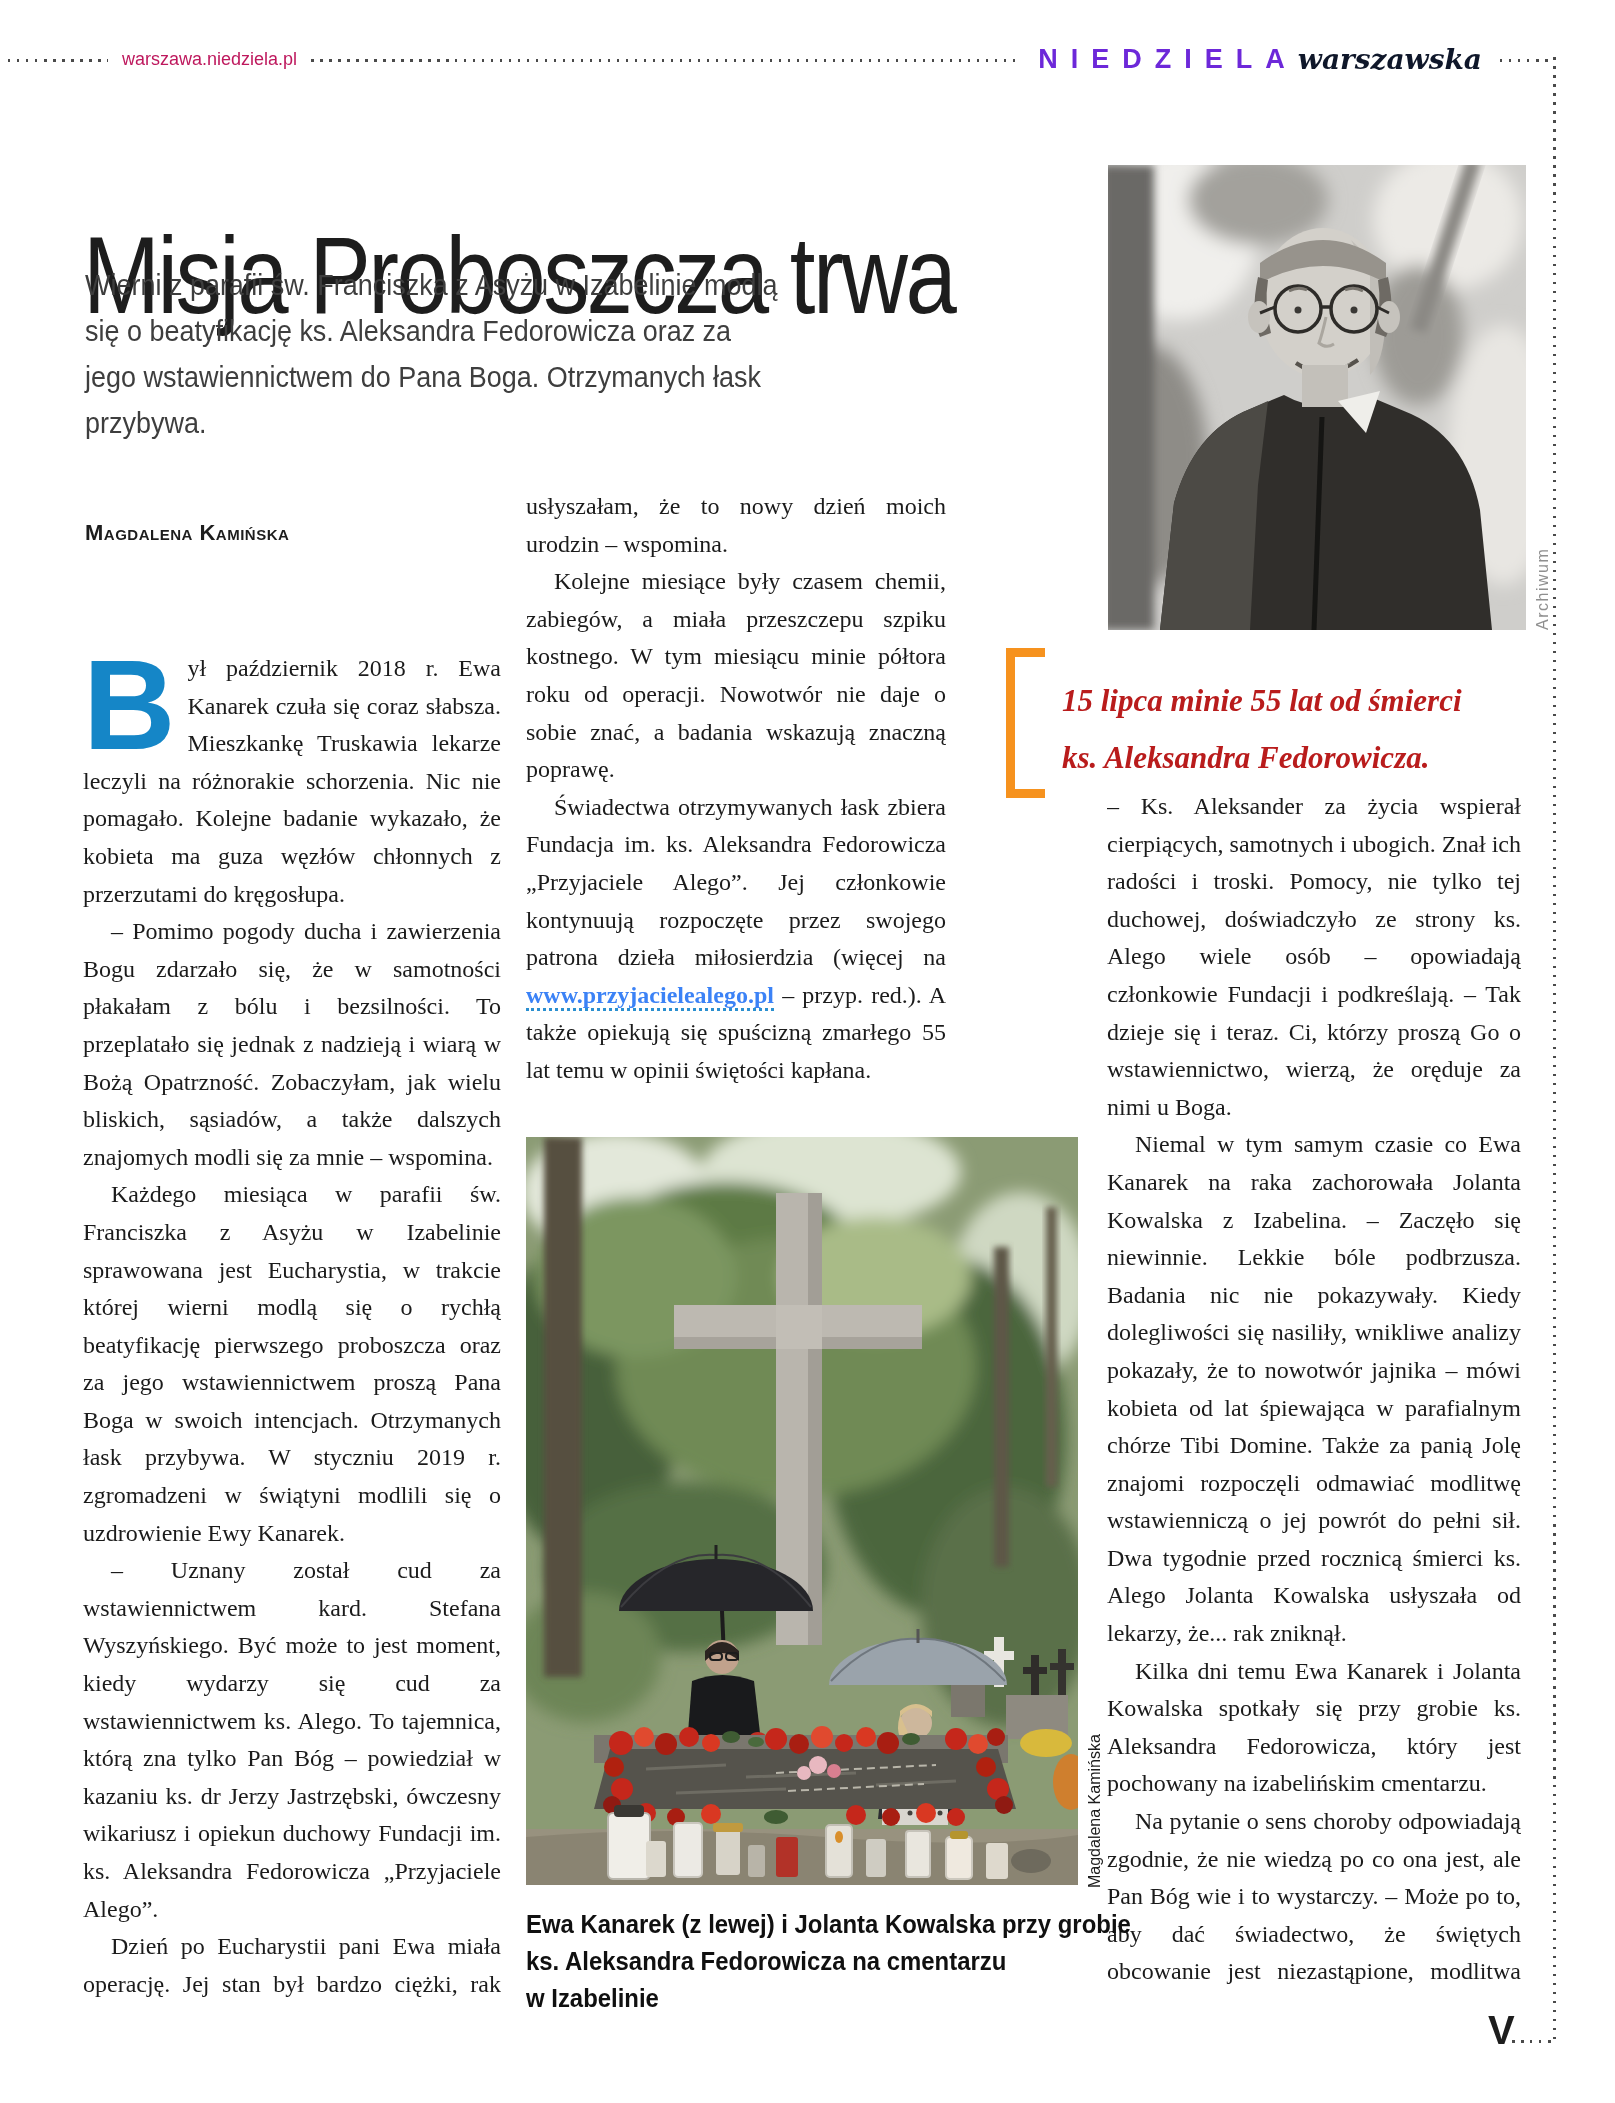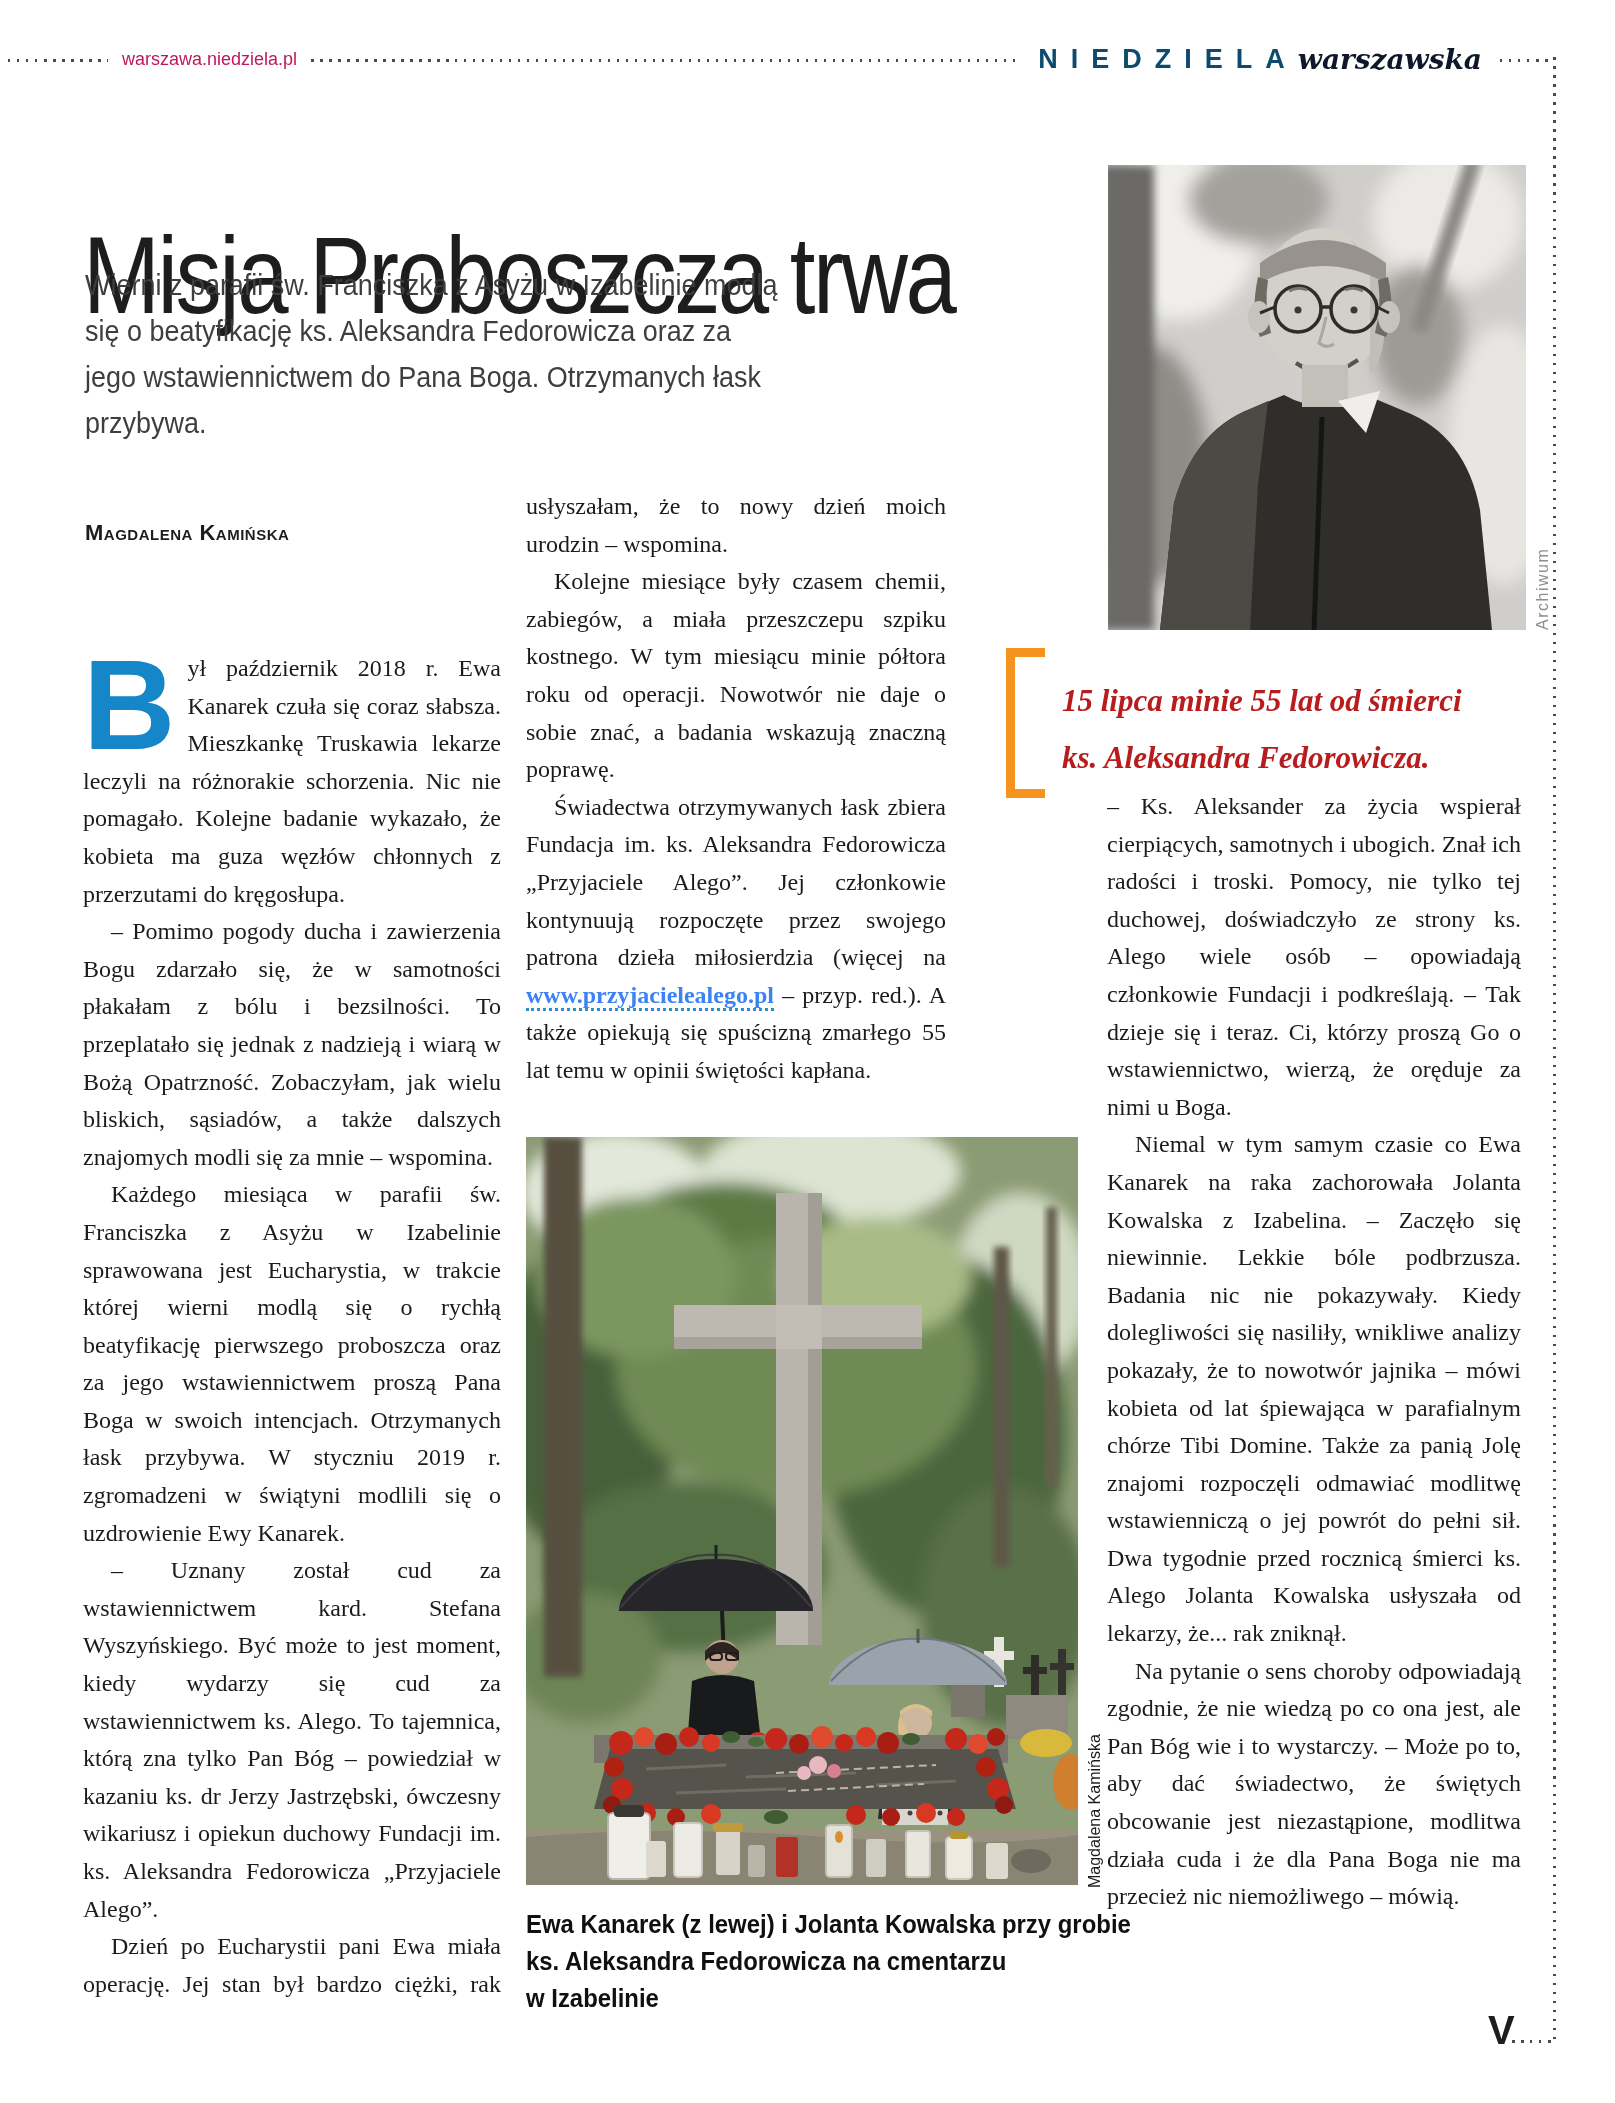--- a/index.html
+++ b/index.html
@@ -9,21 +9,21 @@
   
   .dots-h{height:3px;background:repeating-linear-gradient(90deg,#4a4a4a 0 2.5px,transparent 2.5px 9px);}
   .dots-v{width:3px;background:repeating-linear-gradient(180deg,#4a4a4a 0 2.5px,transparent 2.5px 9px);}
 
   
   .hdr{position:absolute;left:8px;top:46px;width:1540px;height:26px;display:flex;align-items:center;}
   .hdr .d1{width:100px;margin-top:2px;}
   .hdr .site{font-family:"Liberation Sans",sans-serif;font-size:18px;color:#be185d;margin:0 14px;white-space:nowrap;}
   .hdr .d2{flex:1;margin-top:2px;}
   .hdr .brand{font-family:"Liberation Sans",sans-serif;font-size:27px;font-weight:700;
-              letter-spacing:13px;color:#0c4a6e;margin-left:16px;white-space:nowrap;}
+              letter-spacing:13px;color:#6d28d9;margin-left:16px;white-space:nowrap;}
   .hdr .edition{font-family:"DejaVu Serif",serif;font-style:italic;font-weight:700;
                 font-size:28px;color:#0f172a;margin-right:18px;white-space:nowrap;}
   .hdr .d3{width:48px;margin-top:2px;}
   .edge-v{position:absolute;left:1553px;top:57px;height:1982px;}
 
   
   .headline{position:absolute;left:83px;top:146px;font-family:"Liberation Sans",sans-serif;
             font-size:110px;line-height:1;font-weight:400;letter-spacing:-3px;color:#1d1d1d;
             transform:scaleX(.84);transform-origin:0 0;white-space:nowrap;}
   .lead{position:absolute;left:85px;top:262px;font-family:"Liberation Sans",sans-serif;
@@ -164,20 +164,21 @@
     <div class="pq-bracket"></div>
     <div class="pq-text">
       <div>15 lipca minie 55 lat od śmierci</div>
       <div>ks. Aleksandra Fedorowicza.</div>
     </div>
   </div>
 
   <div class="col col3">
     <p class="noindent">– Ks. Aleksander za życia wspierał cierpiących, samotnych i ubogich. Znał ich radości i troski. Pomocy, nie tylko tej duchowej, doświadczyło ze strony ks. Alego wiele osób – opowiadają członkowie Fundacji i podkreślają. – Tak dzieje się i teraz. Ci, którzy proszą Go o wstawiennictwo, wierzą, że oręduje za nimi u Boga.</p>
     <p>Niemal w tym samym czasie co Ewa Kanarek na raka zachorowała Jolanta Kowalska z Izabelina. – Zaczęło się niewinnie. Lekkie bóle podbrzusza. Badania nic nie pokazywały. Kiedy dolegliwości się nasiliły, wnikliwe analizy pokazały, że to nowotwór jajnika – mówi kobieta od lat śpiewająca w parafialnym chórze Tibi Domine. Także za panią Jolę znajomi rozpoczęli odmawiać modlitwę wstawienniczą o jej powrót do pełni sił. Dwa tygodnie przed rocznicą śmierci ks. Alego Jolanta Kowalska usłyszała od lekarzy, że... rak zniknął.</p>
+    <p>Kilka dni temu Ewa Kanarek i Jolanta Kowalska spotkały się przy grobie ks. Aleksandra Fedorowicza, który jest pochowany na izabelińskim cmentarzu.</p>
     <p><span>Na pytanie o sens choroby odpowiadają zgodnie, że nie wiedzą po co ona jest, ale Pan Bóg wie i to wystarczy. – Może po to, aby dać świadectwo, że świętych obcowanie jest niezastąpione, modlitwa działa cuda i że dla Pana Boga nie ma przecież nic niemożliwego – mówią.</span></p>
   </div>
 
   <div class="grave-photo">
     <svg width="552" height="748" viewBox="0 0 552 748">
       <defs>
         <filter id="gb" x="-30%" y="-30%" width="160%" height="160%">
             <feGaussianBlur stdDeviation="8"></feGaussianBlur>
           </filter>
         <filter id="gb2" x="-30%" y="-30%" width="160%" height="160%">

